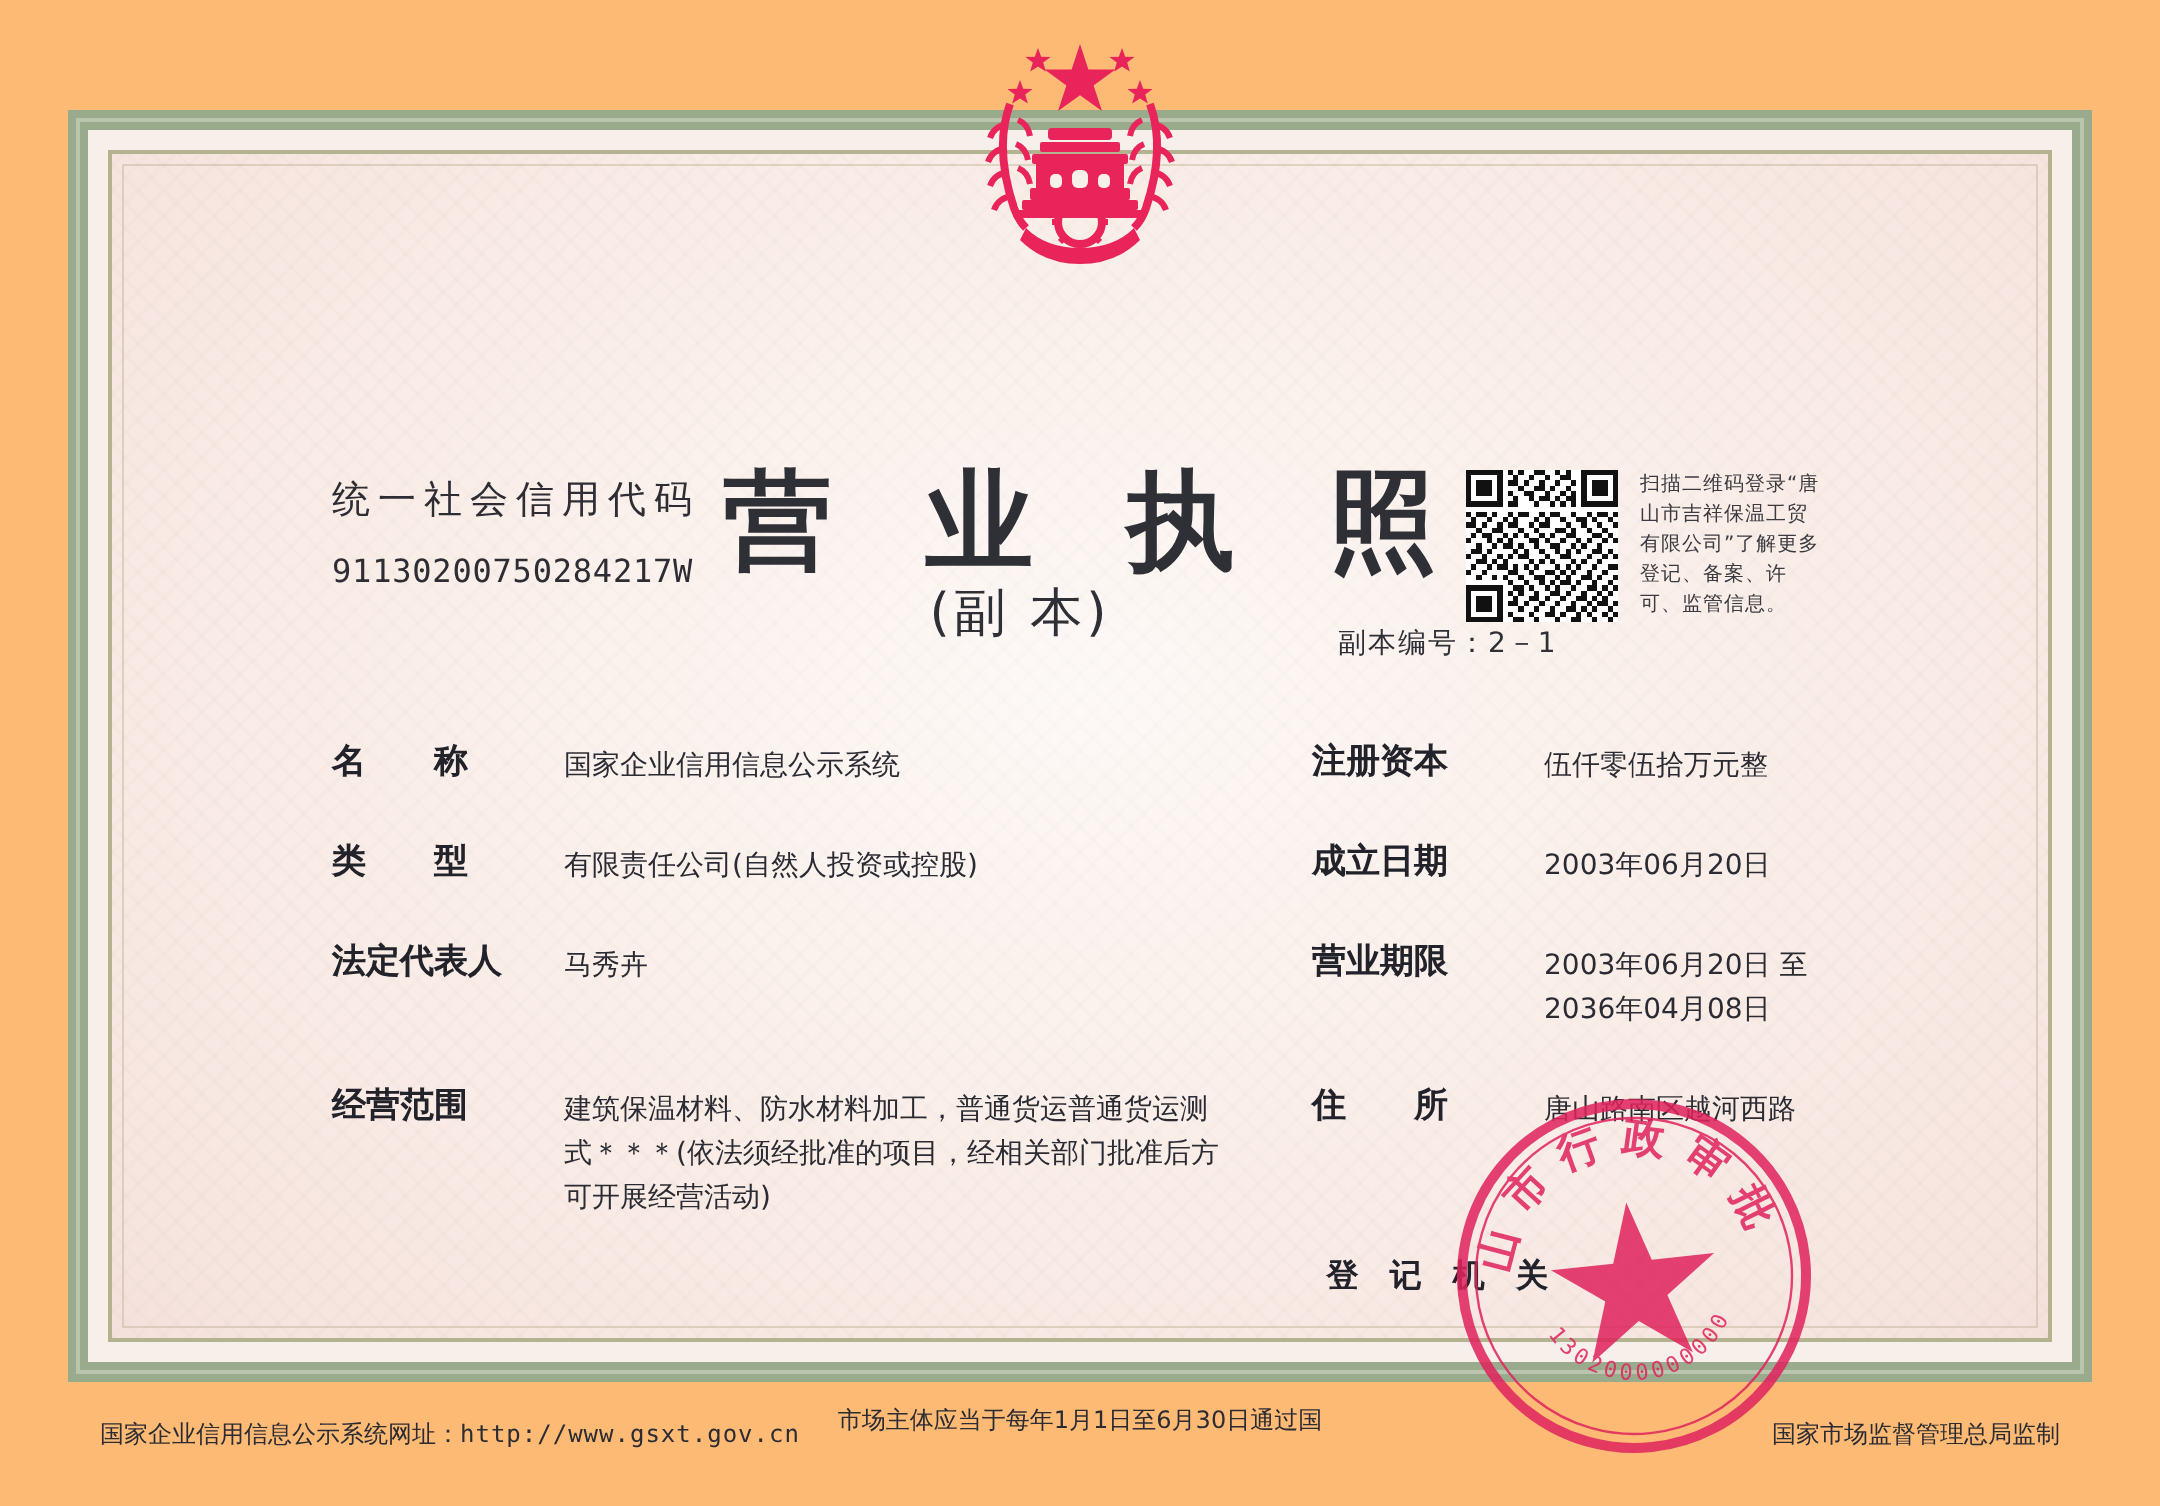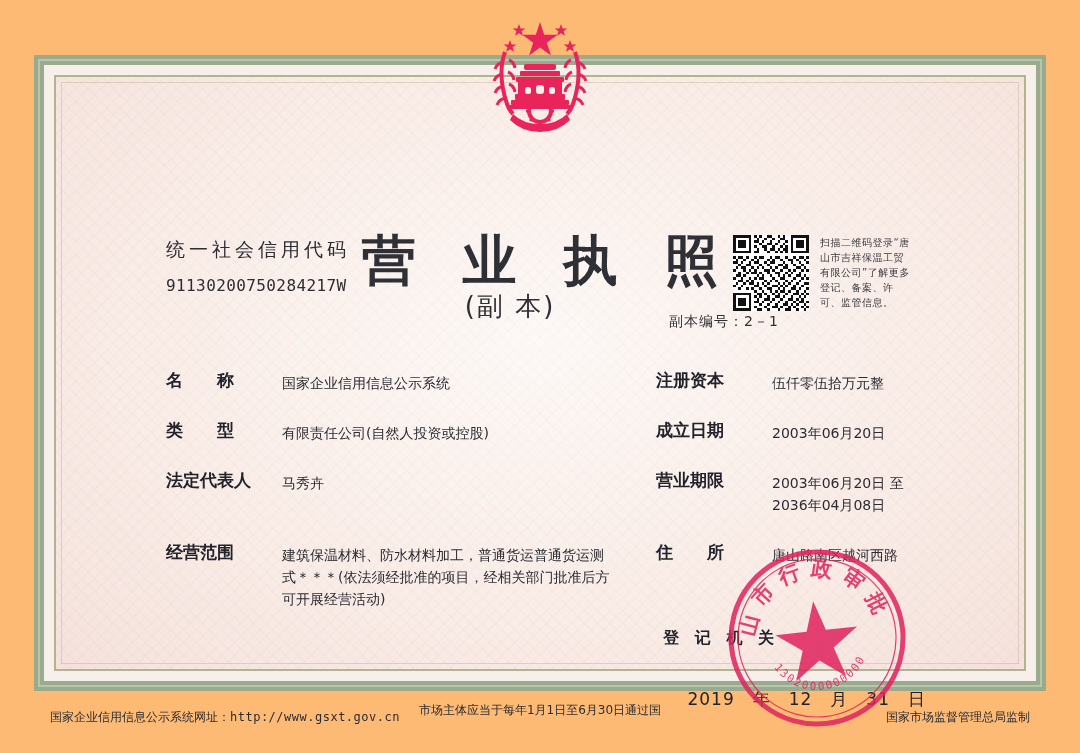--- a/index.html
+++ b/index.html
@@ -608,23 +608,20 @@
               </text>
               <path d="M95 58 L104.7 87.8 L136 87.8 L110.6 106.2 L120.3 136 L95 117.6 L69.7 136 L79.4 106.2 L54 87.8 L85.3 87.8 Z" fill="#e0245e"></path>
               <path id="sealArcBottom" d="M 95,95 m -52,0 a 52,52 0 1,0 104,0" fill="none" stroke="none"></path>
               <text fill="#e0245e" font-family="'DejaVu Sans Mono', monospace" font-size="11" letter-spacing="2">
                 <textPath href="#sealArcBottom" startOffset="50%" text-anchor="middle">1302000000000</textPath>
               </text>
             </g>
           </svg>
         </div>
 
-        <div class="datestamp">
-          <span class="num">2019</span><span class="gap"></span><span>年</span><span class="gap"></span><span class="num">12</span><span class="gap"></span><span>月</span><span class="gap"></span><span class="num">31</span><span class="gap"></span><span>日</span>
-        </div>
 
       </div>
     </div>
   </div>
 
   <div class="emblem">
     <svg width="130" height="130" viewBox="0 0 130 130">
       <g fill="#e8245a">
 
         <path d="M65 10 L69.2 22.8 L82.7 22.8 L71.8 30.7 L76 43.5 L65 35.6 L54 43.5 L58.2 30.7 L47.3 22.8 L60.8 22.8 Z"></path>

